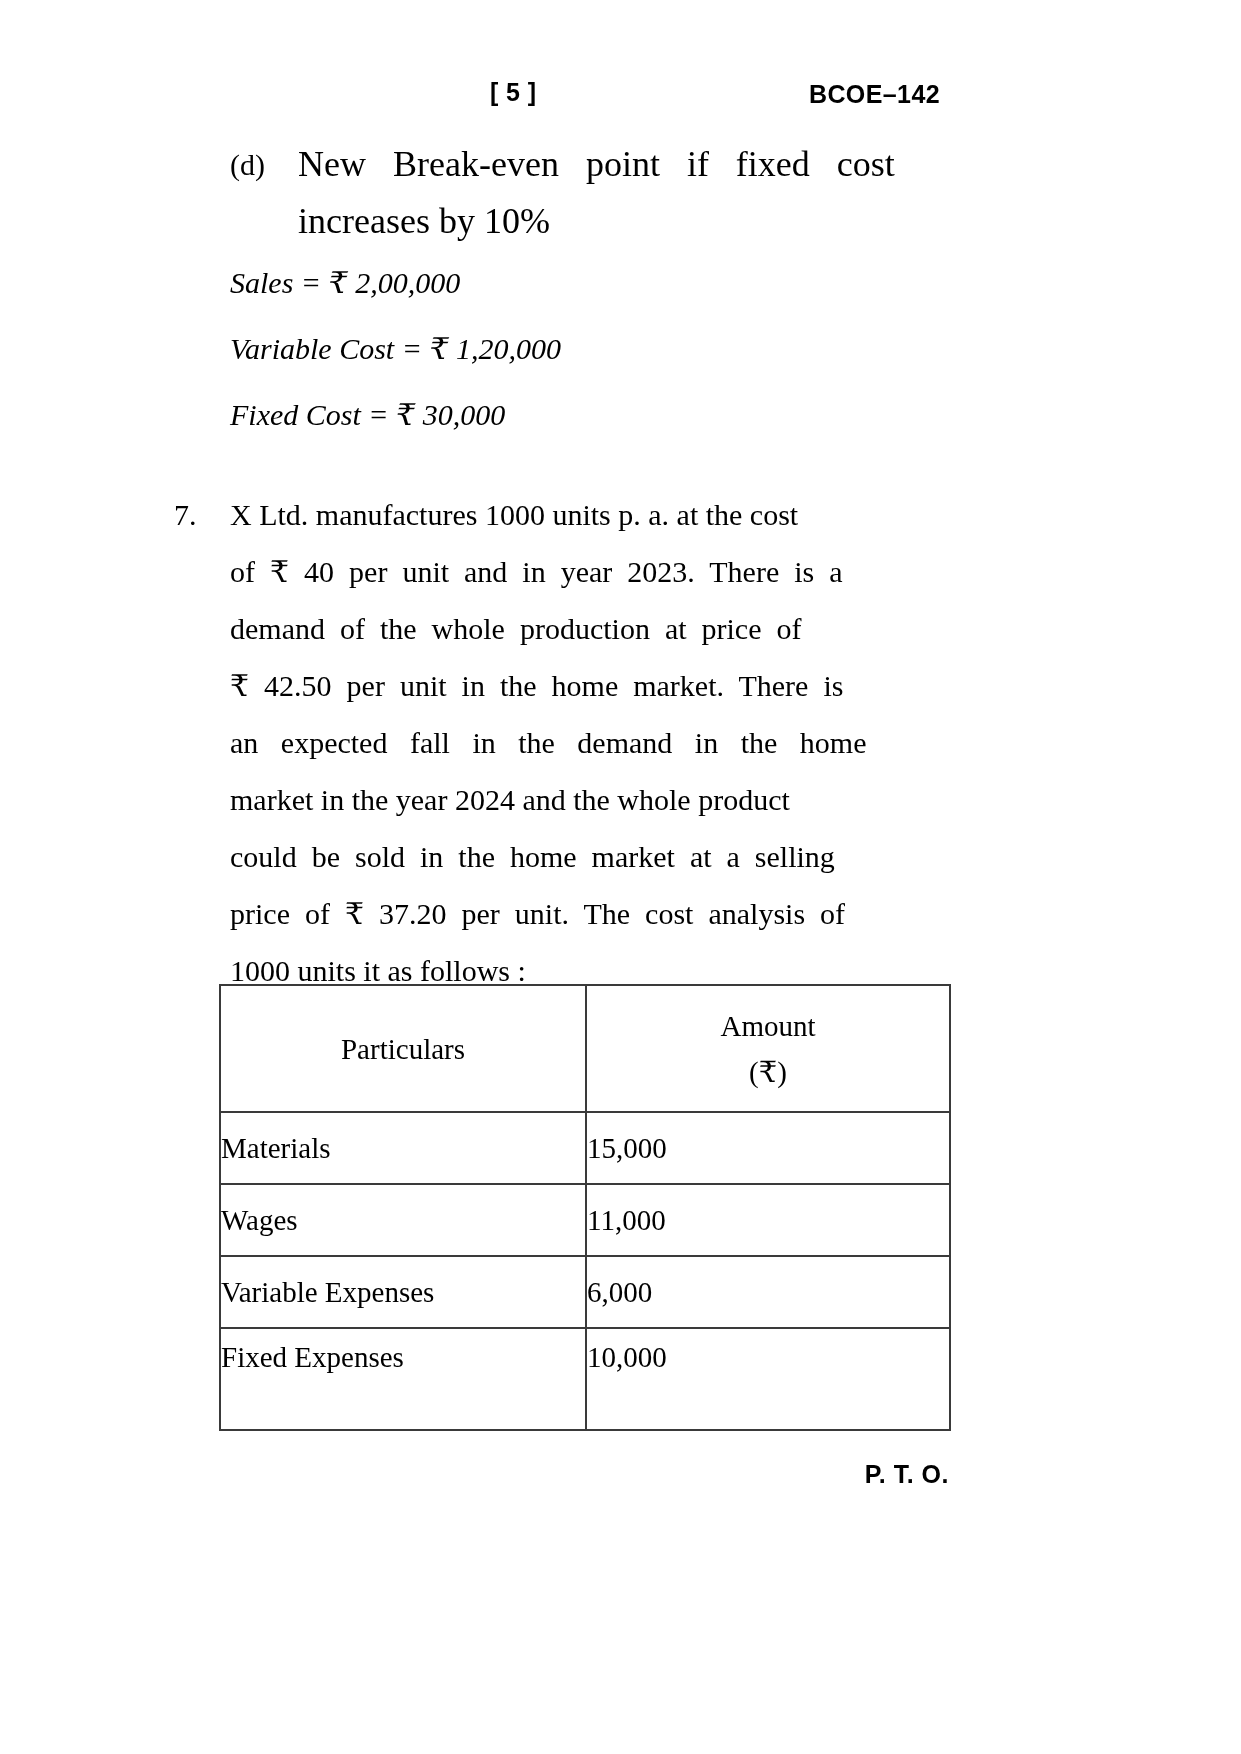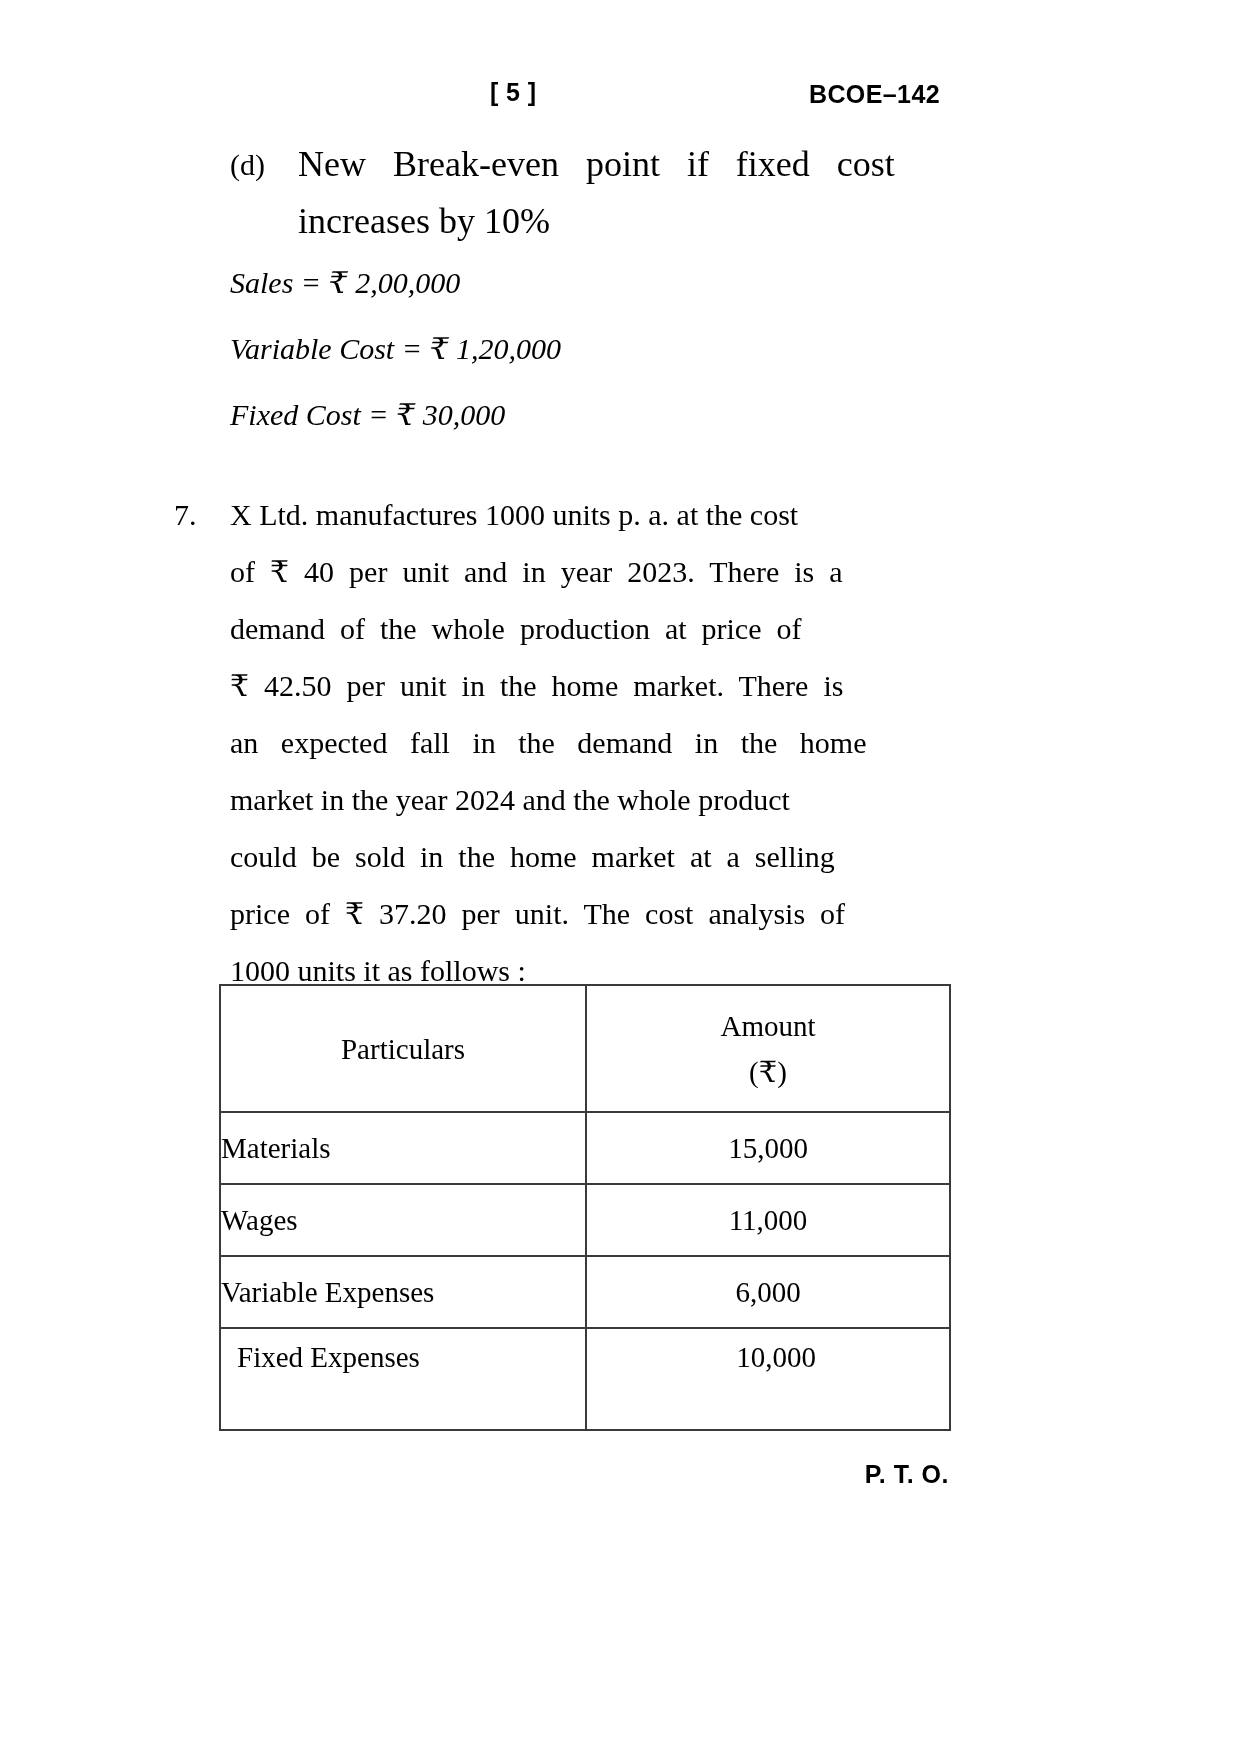--- a/index.html
+++ b/index.html
@@ -148,35 +148,34 @@
     font-size: 29px;
     padding-left: 14px;
     vertical-align: middle;
     border-top: none;
     border-bottom: none;
     border-radius: 16px;
   }
   td.body-cell-right {
     height: 70px;
     font-size: 29px;
-    text-align: center;
+    text-align: left;
     vertical-align: middle;
     border-top: none;
     border-bottom: none;
     padding-right: 56px;
   }
   tr.first-body td {
     border-top: 2px solid #3a3a3a;
   }
   tr.last-body td {
     border-bottom: 2px solid #3a3a3a;
     height: 88px;
     vertical-align: top;
     padding-top: 12px;
-    padding-left: 16px;
   }
 
   
   .footer {
     position: absolute;
     right: 292px;
     top: 1460px;
     font-family: "Liberation Sans", "DejaVu Sans", sans-serif;
     font-weight: bold;
     font-size: 25px;

